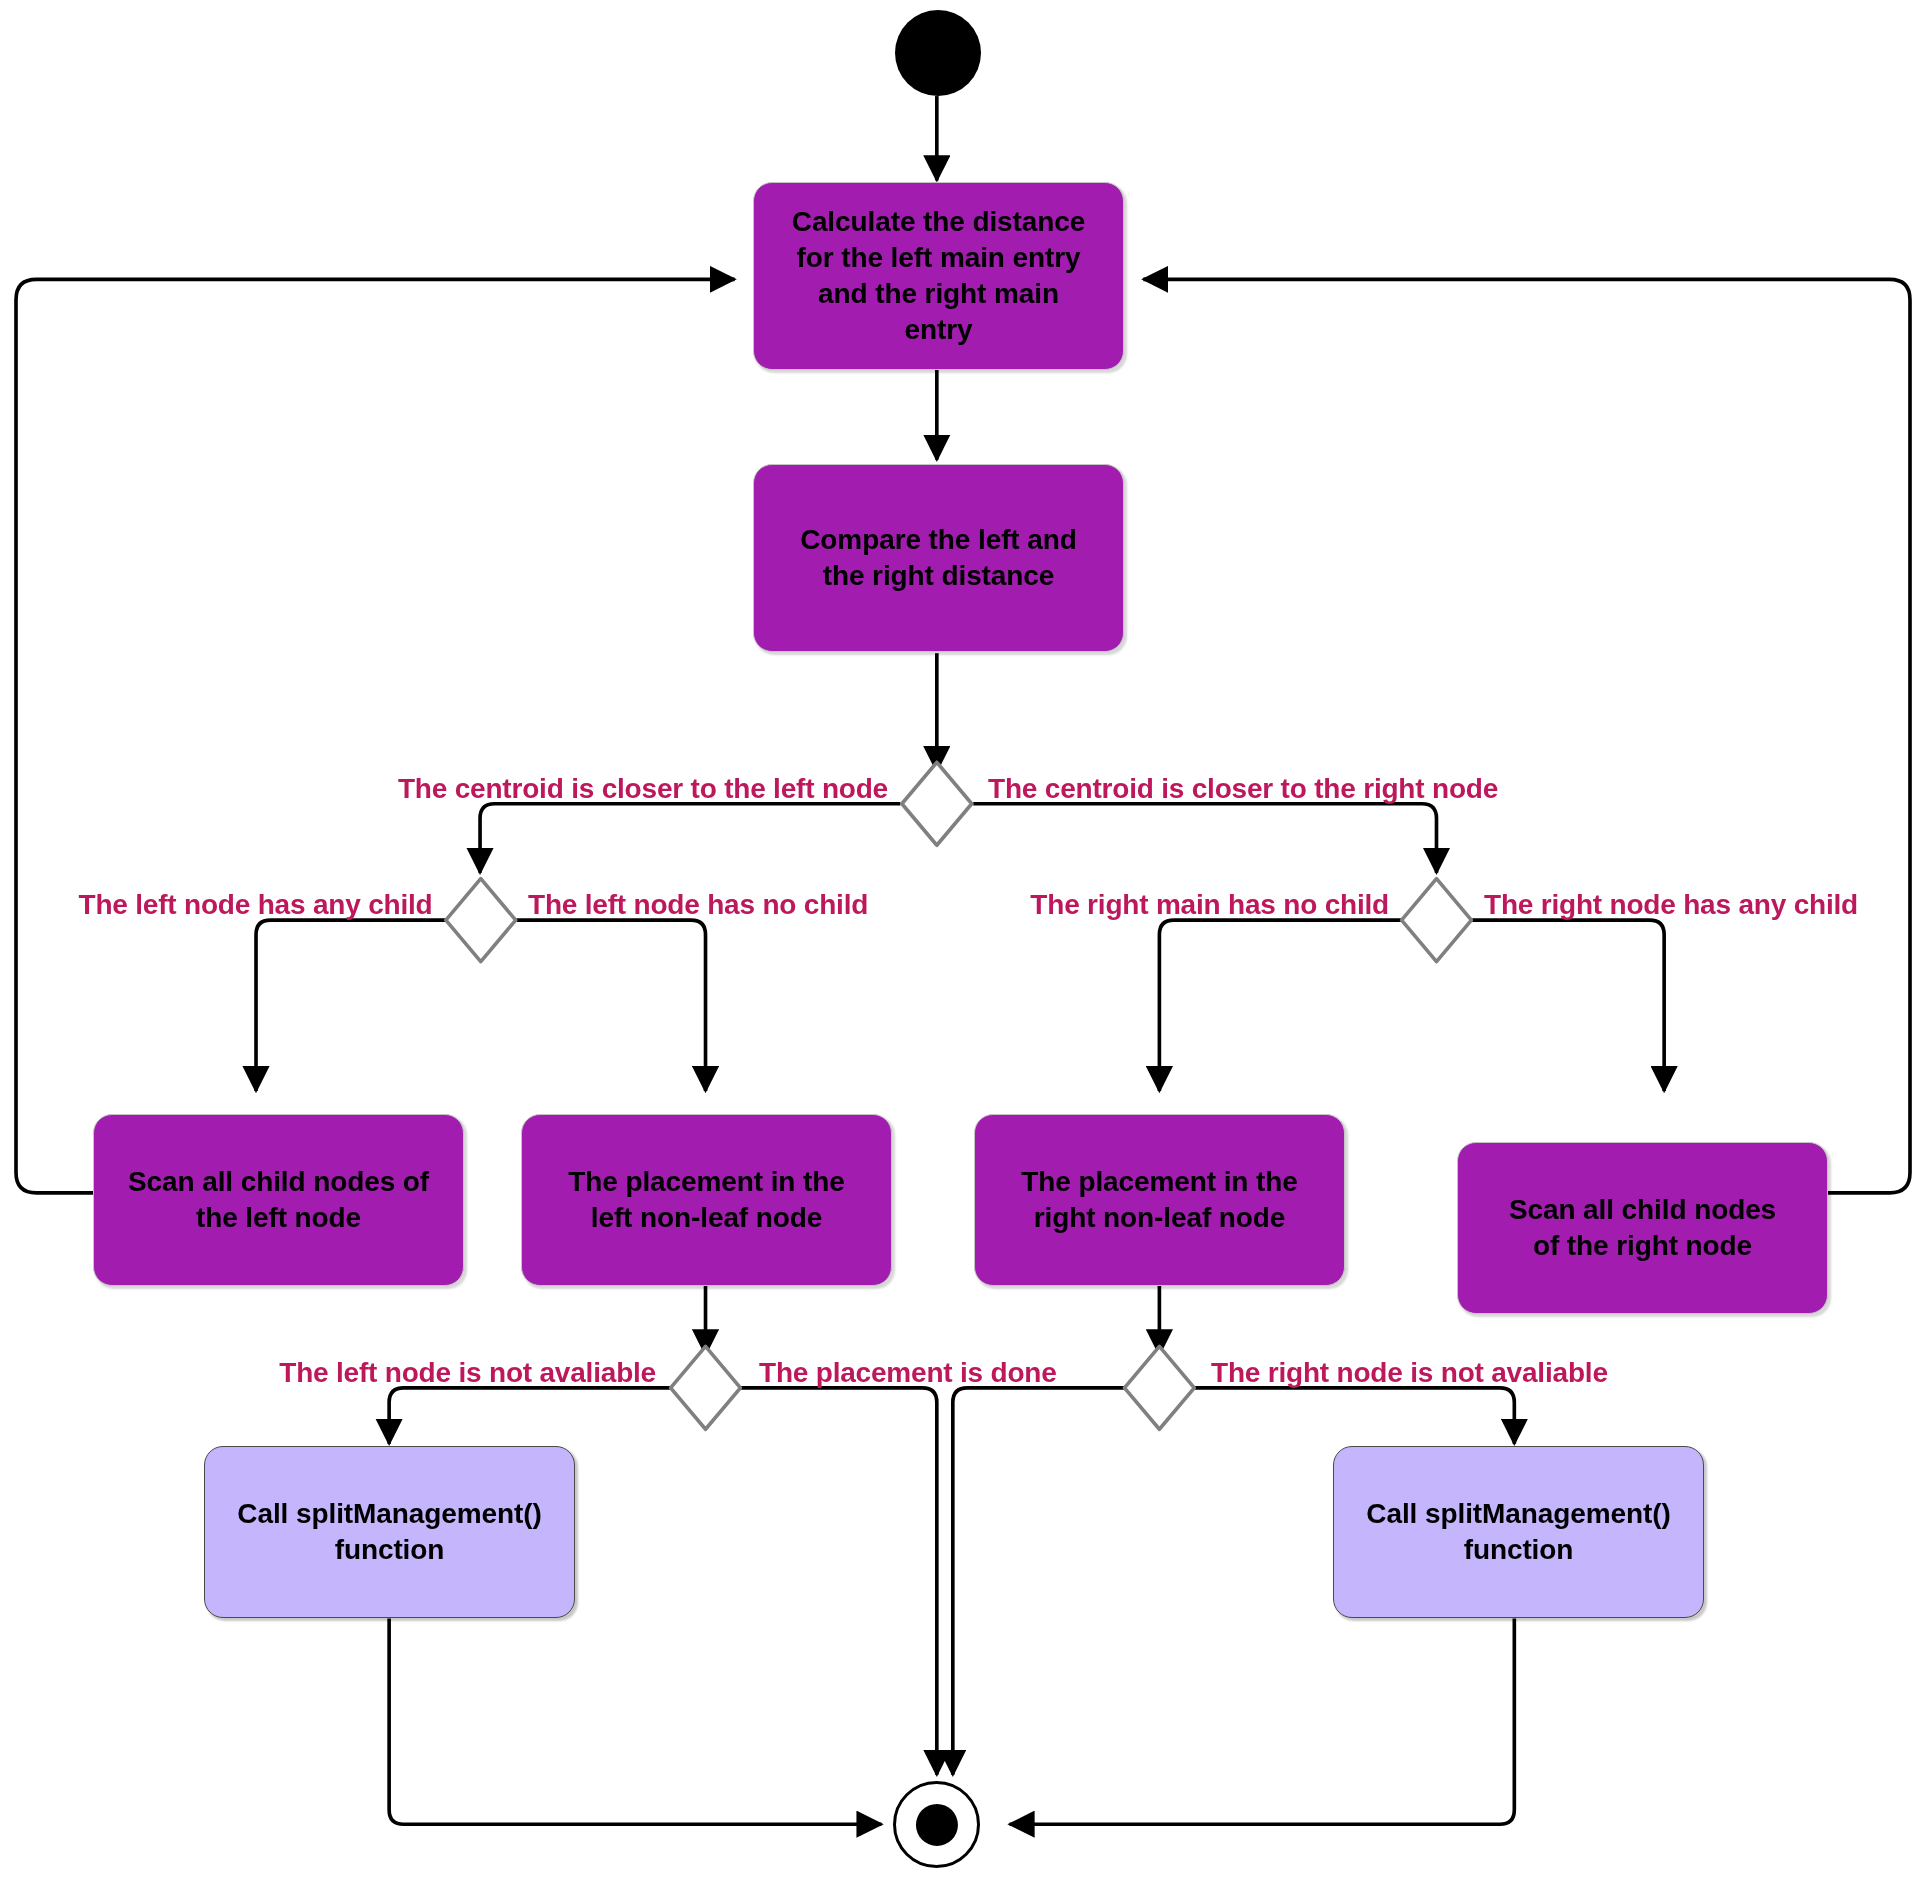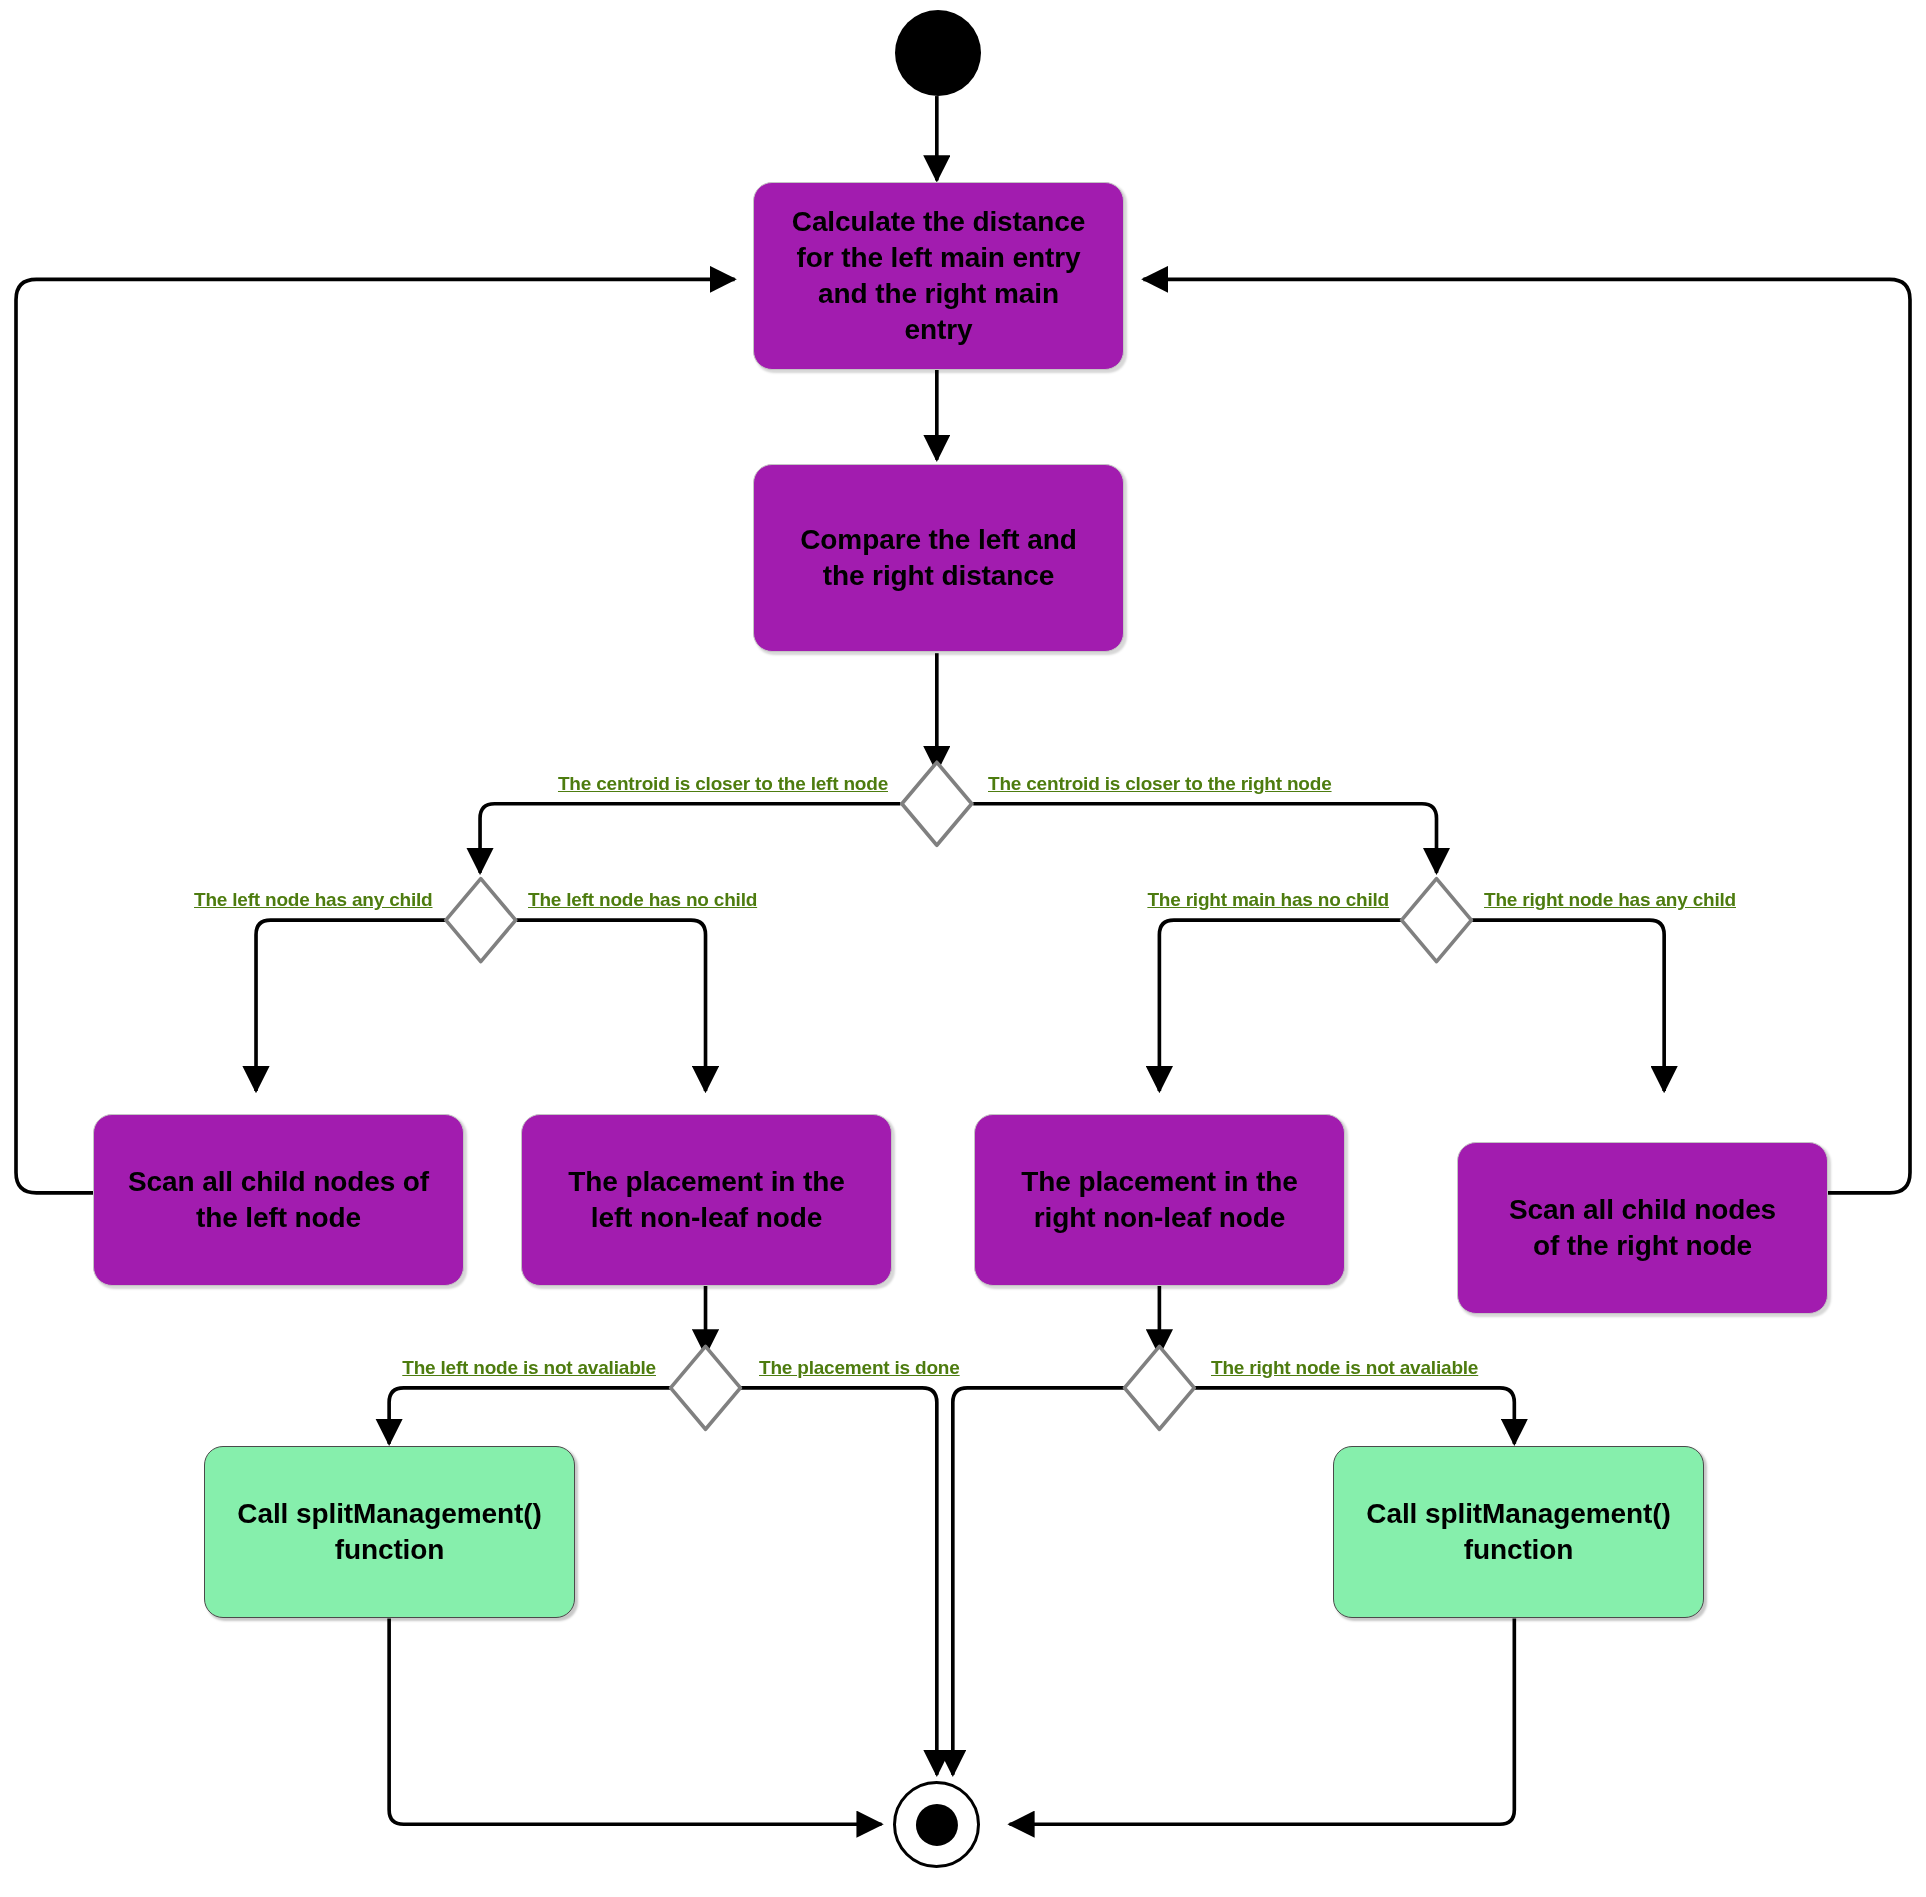--- a/index.html
+++ b/index.html
@@ -39,33 +39,32 @@
     white-space: pre-line;
     letter-spacing: -0.1px;
   }
   .node.activity {
     background: #a21caf;
     border: 1.5px solid #c4c4c4;
     box-shadow: 2.2px 2.2px 2.2px rgba(0,0,0,0.16);
     font-size: 28px;
   }
   .node.call {
-    background: #86efac;
+    background: #c4b5fd;
     border: 1.5px solid #4a4a4a;
     box-shadow: 2.2px 2.2px 2.2px rgba(0,0,0,0.22);
     font-size: 28px;
   }
   .edge-label {
     position: absolute;
-    font-size: 19px;
+    font-size: 28px;
     font-weight: bold;
-    color: #4d7c0f;
+    color: #be185d;
     white-space: nowrap;
     letter-spacing: -0.2px;
-    text-decoration: underline;
   }
   .edge-label.right-of {
     text-align: left;
   }
   .edge-label.left-of {
     text-align: right;
   }
   .start-node {
     position: absolute;
     border-radius: 50%;

